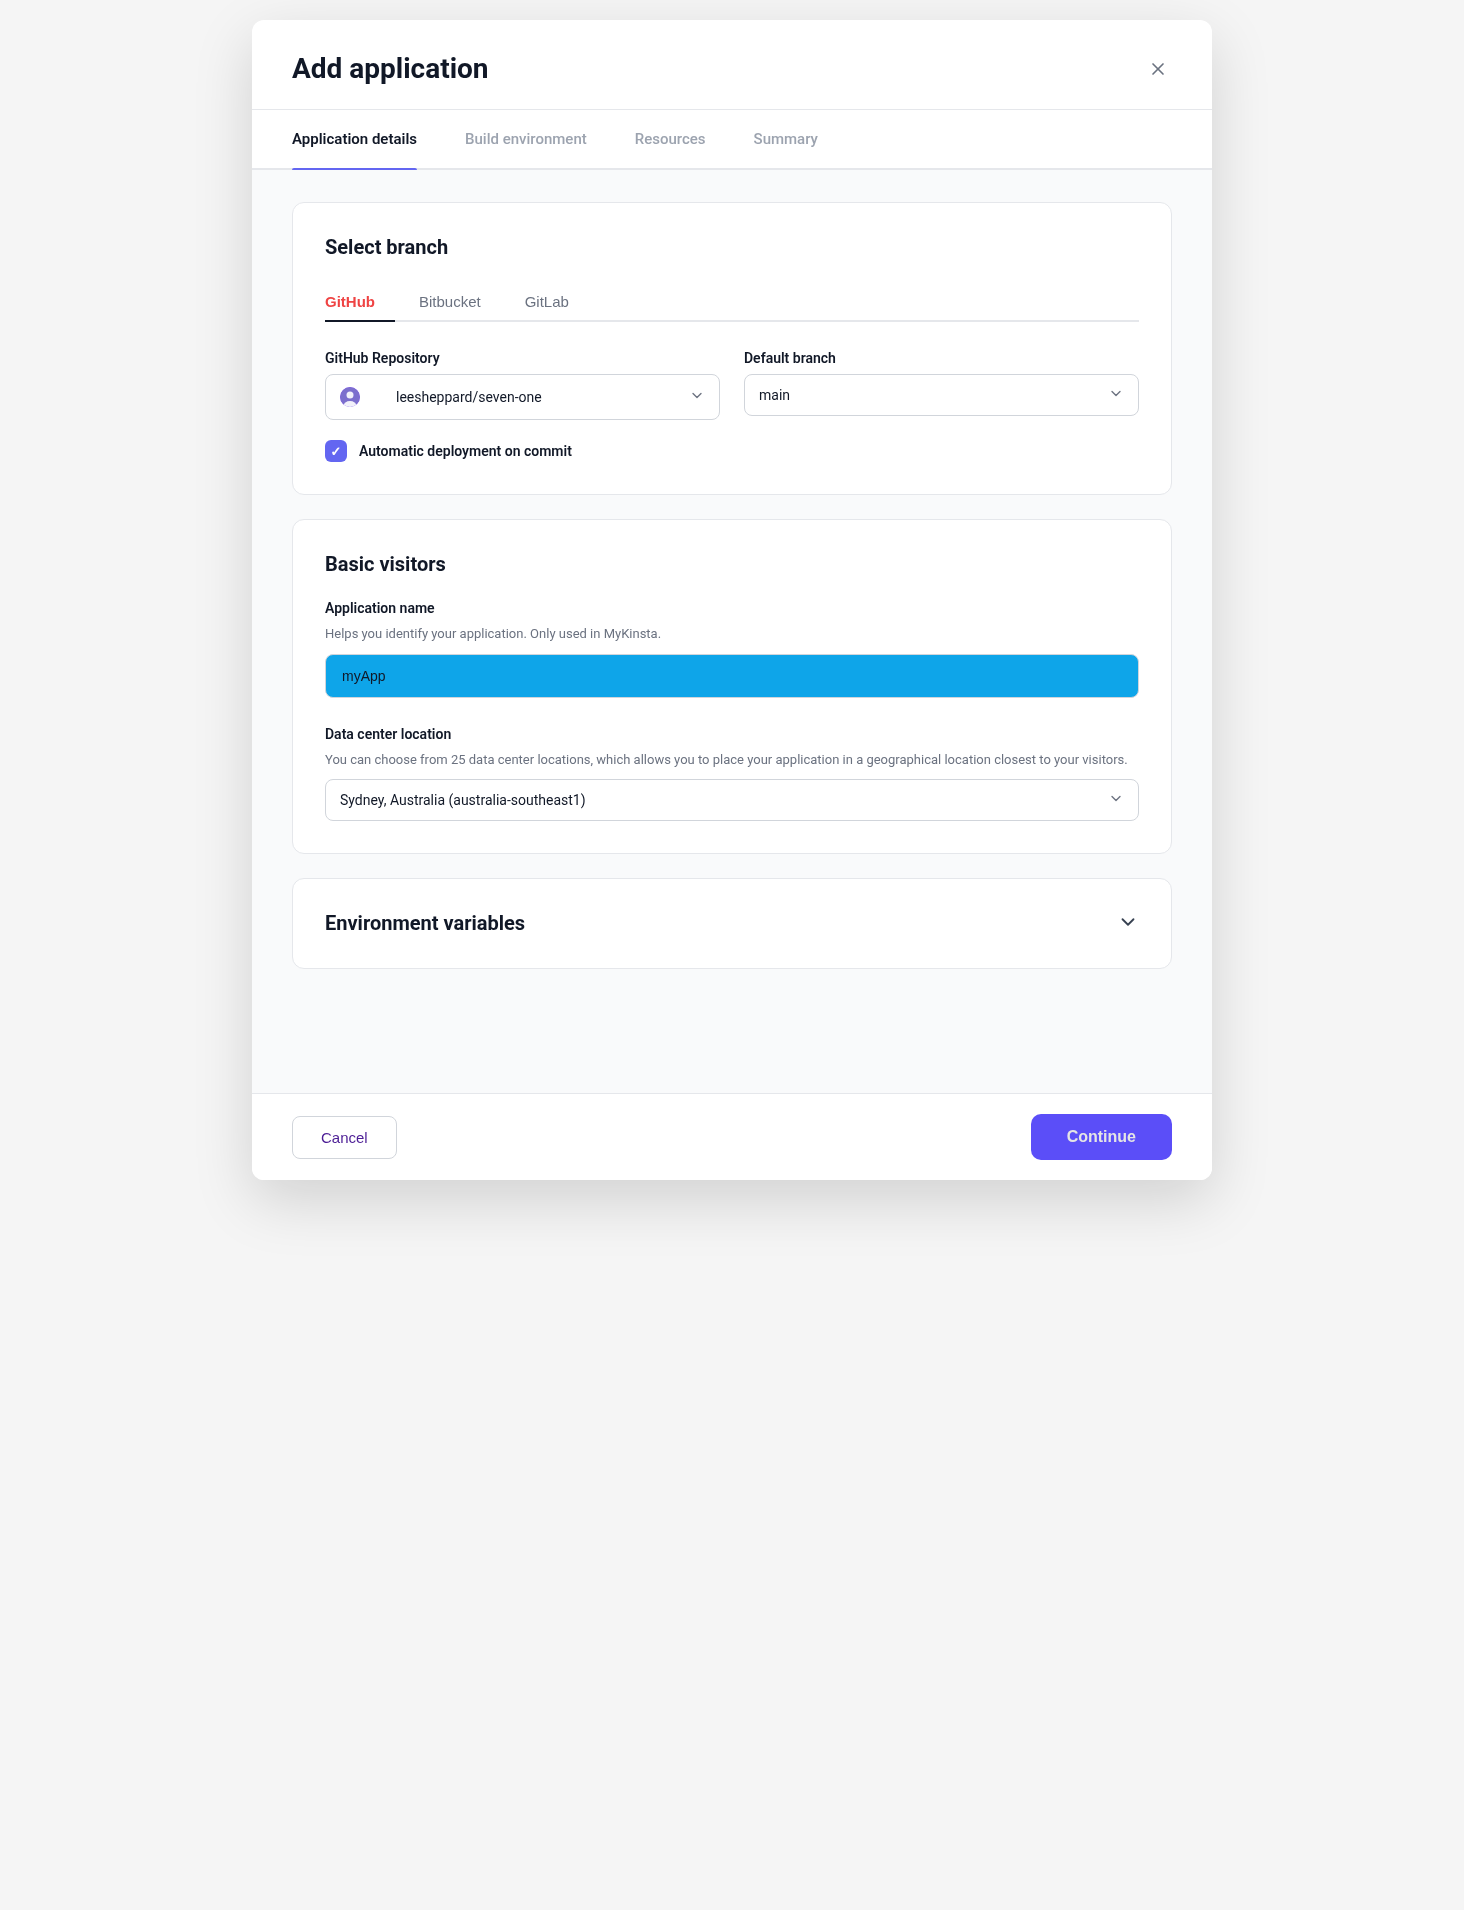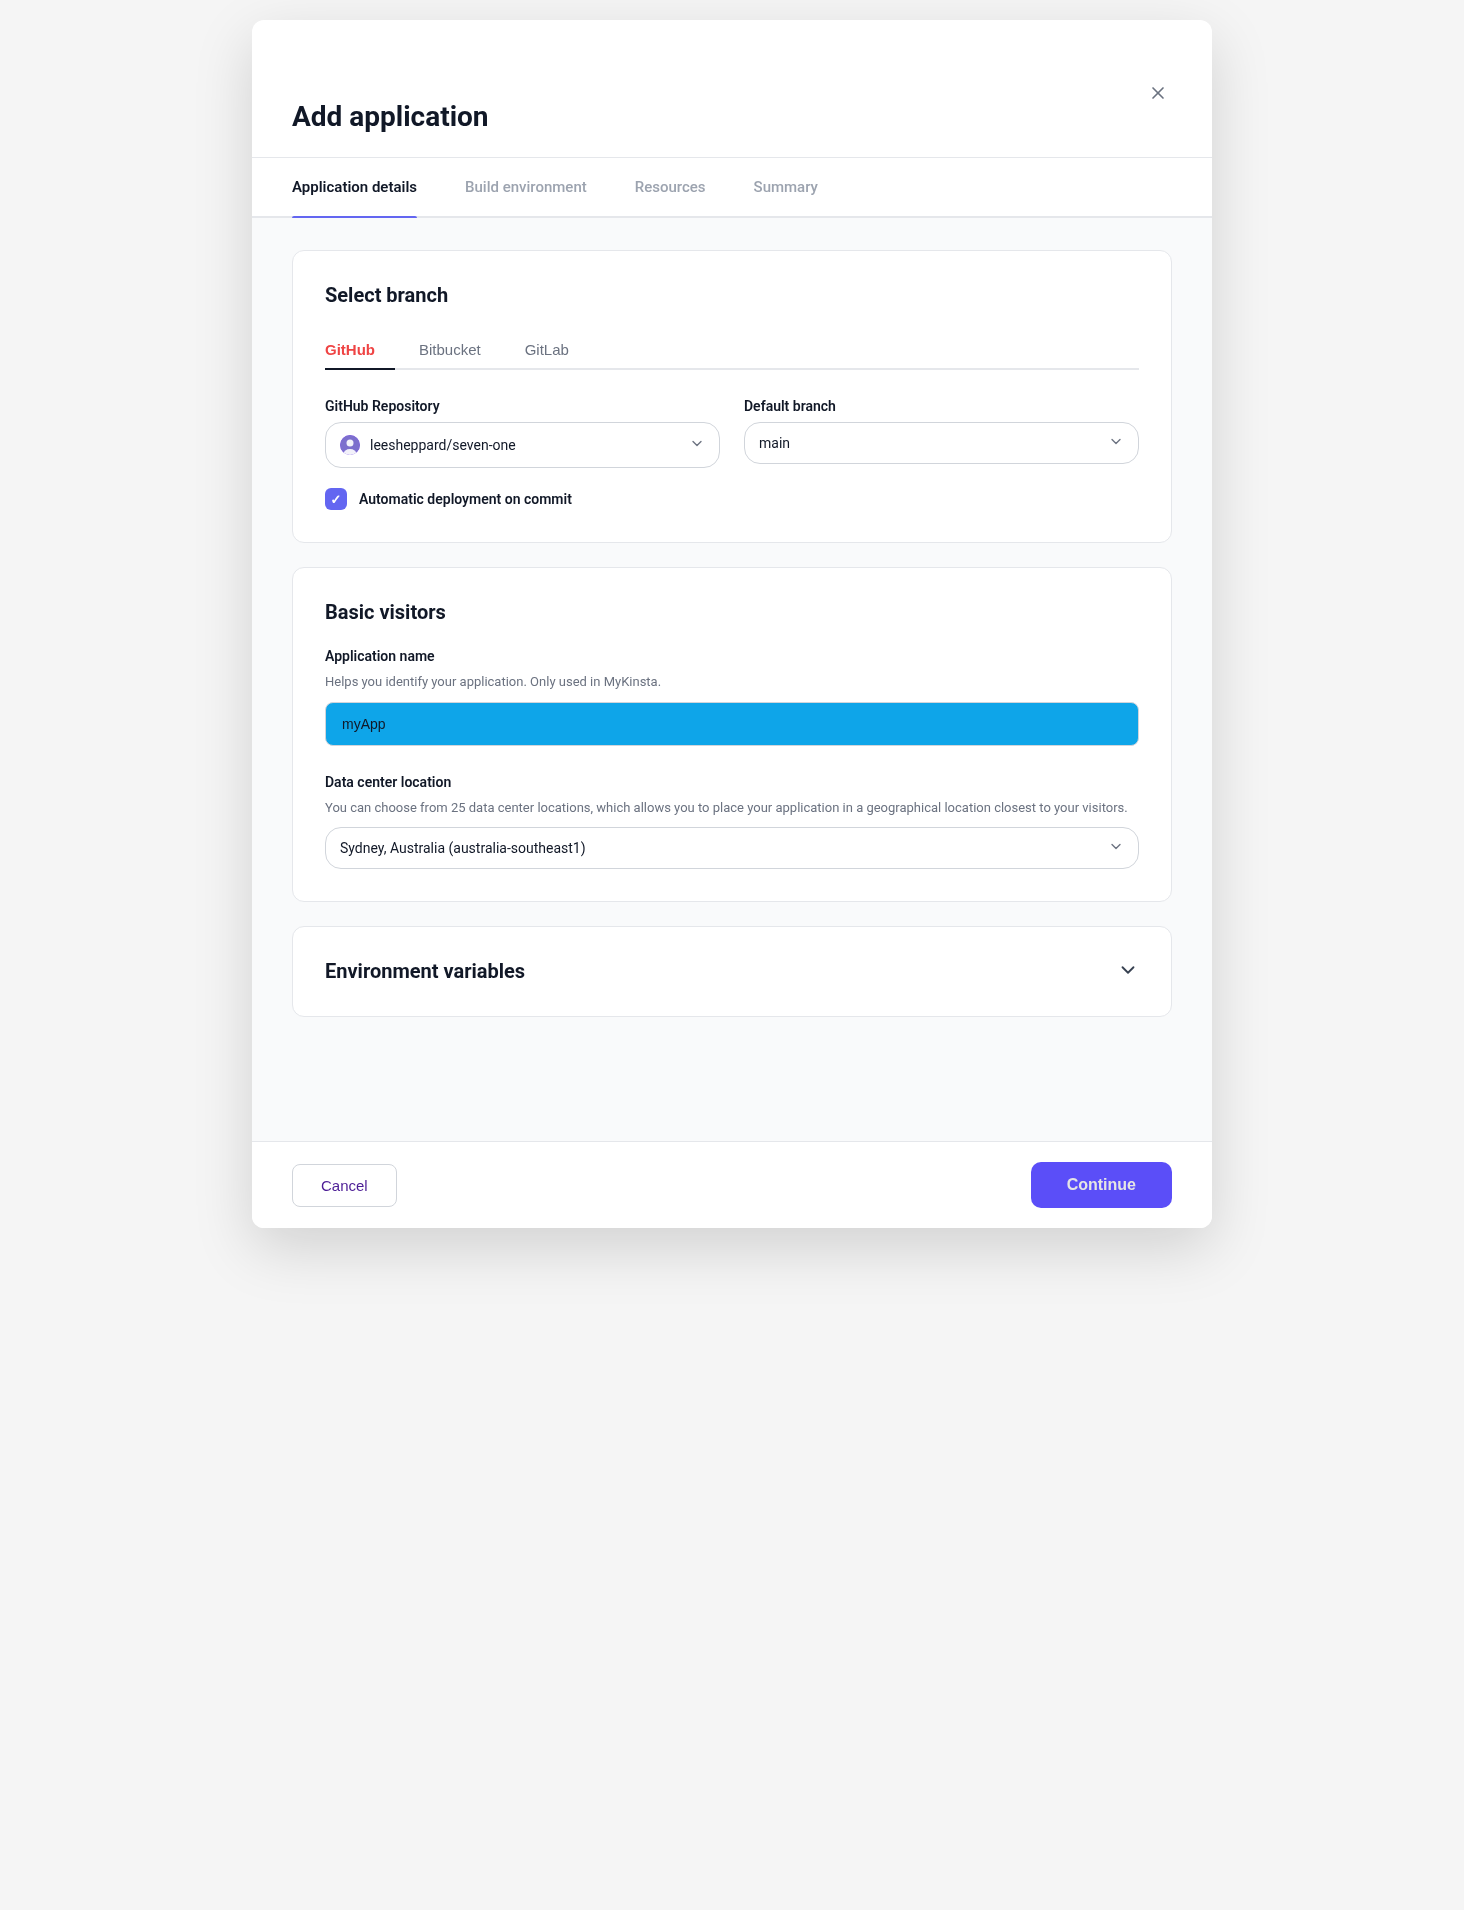--- a/index.html
+++ b/index.html
@@ -32,21 +32,20 @@
       justify-content: space-between;
       align-items: center;
       padding: 32px 40px 24px;
       border-bottom: 1px solid #e5e7eb;
     }
 
     .modal-title {
       font-size: 28px;
       font-weight: 700;
       color: #111827;
-      margin-top: 48px;
     }
 
     .close-btn {
       background: none;
       border: none;
       cursor: pointer;
       color: #6b7280;
       font-size: 20px;
       padding: 4px;
       display: flex;
@@ -170,28 +169,29 @@
       font-size: 13px;
       color: #6b7280;
       margin-bottom: 10px;
       line-height: 1.5;
     }
 
     .select-display {
       width: 100%;
       padding: 12px 40px 12px 14px;
       border: 1px solid #d1d5db;
-      border-radius: 16px;
+      border-radius: 8px;
       font-size: 14px;
       color: #111827;
       background: #fff;
       cursor: pointer;
       display: flex;
       align-items: center;
       position: relative;
+      gap: 26px;
     }
 
     .select-display .avatar {
       width: 20px;
       height: 20px;
       border-radius: 50%;
       background: #8b5cf6;
       margin-right: 10px;
       display: inline-flex;
       align-items: center;

